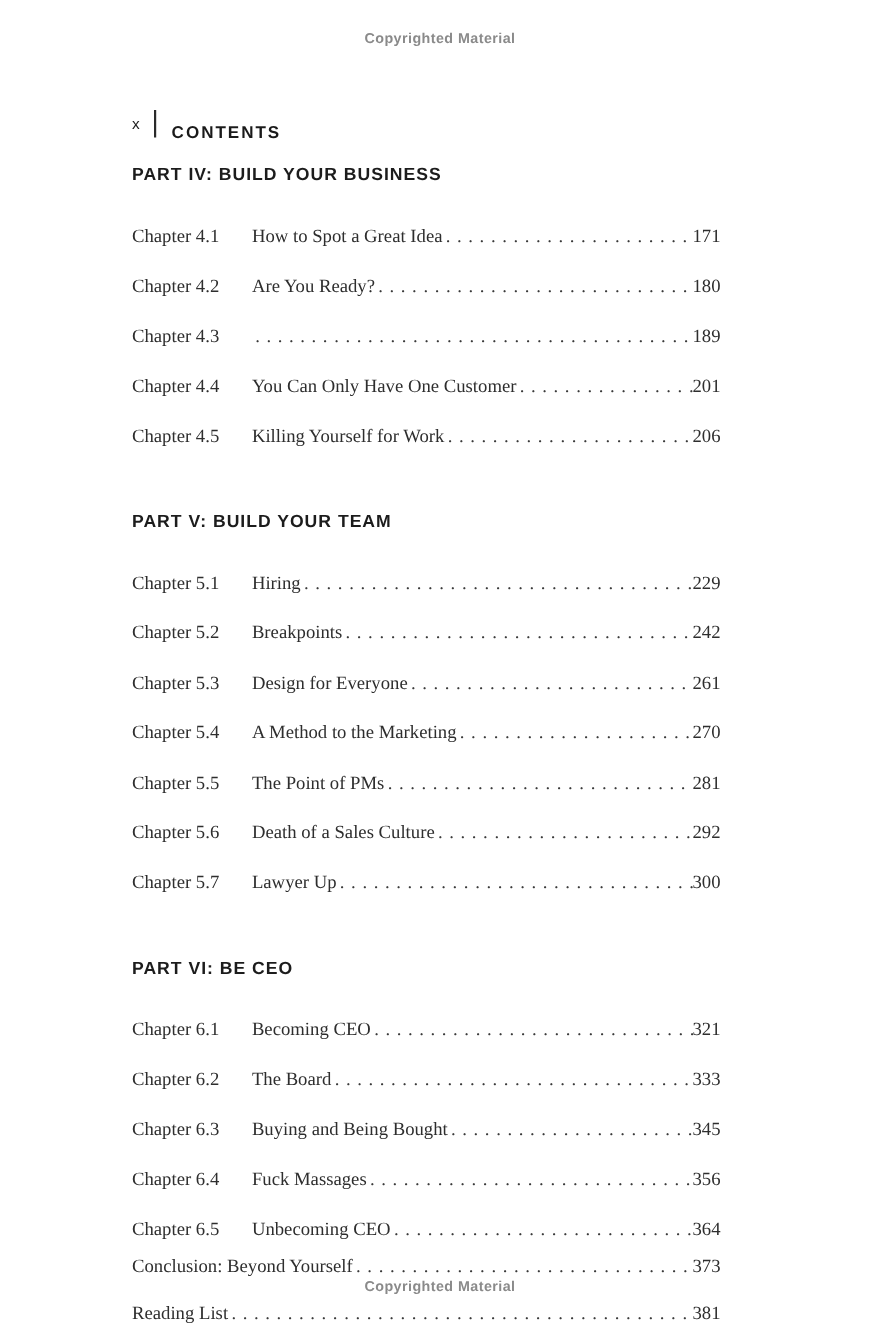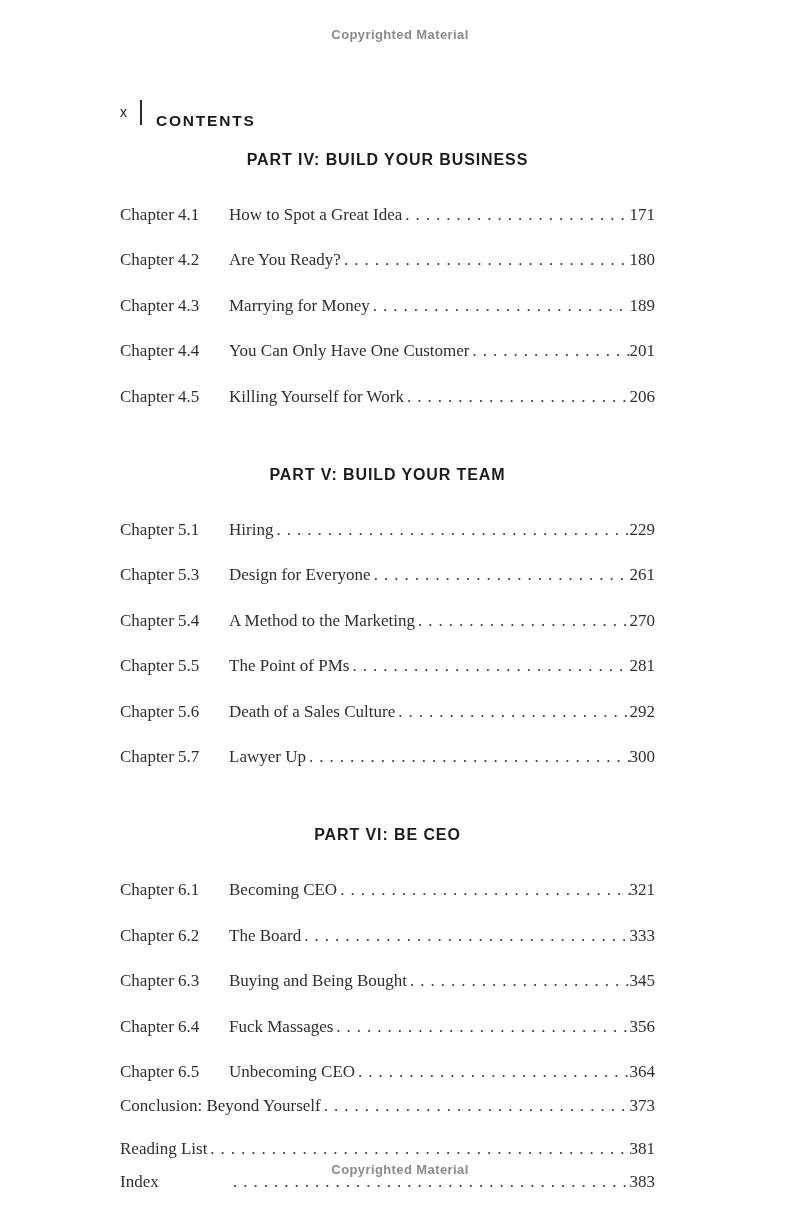--- a/index.html
+++ b/index.html
@@ -51,21 +51,21 @@
     width: 535px;
   }
   .section { margin-top: 52px; }
   .section:first-child { margin-top: 0; }
   .part-heading {
     font-family: "Liberation Sans", sans-serif;
     font-weight: bold;
     font-size: 16px;
     letter-spacing: 0.9px;
     color: #1c1c1c;
-    text-align: center;
+    text-align: left;
     line-height: 20px;
     margin: 0 0 16px 0;
   }
   .row {
     display: flex;
     align-items: baseline;
     font-size: 17px;
     line-height: 33.4px;
     white-space: nowrap;
   }
@@ -111,21 +111,20 @@
       <span class="pg">171</span>
     </div>
     <div class="row">
       <span class="lbl">Chapter 4.2</span>
       <span class="ttl">Are You Ready?</span>
       <span class="ldr"></span>
       <span class="pg">180</span>
     </div>
     <div class="row">
       <span class="lbl">Chapter 4.3</span>
-      <span class="ttl">Marrying for Money</span>
       <span class="ldr"></span>
       <span class="pg">189</span>
     </div>
     <div class="row">
       <span class="lbl">Chapter 4.4</span>
       <span class="ttl">You Can Only Have One Customer</span>
       <span class="ldr"></span>
       <span class="pg">201</span>
     </div>
     <div class="row">
@@ -138,20 +137,26 @@
 
   <div class="section">
     <h2 class="part-heading">PART V: BUILD YOUR TEAM</h2>
     <div class="row">
       <span class="lbl">Chapter 5.1</span>
       <span class="ttl">Hiring</span>
       <span class="ldr"></span>
       <span class="pg">229</span>
     </div>
     <div class="row">
+      <span class="lbl">Chapter 5.2</span>
+      <span class="ttl">Breakpoints</span>
+      <span class="ldr"></span>
+      <span class="pg">242</span>
+    </div>
+    <div class="row">
       <span class="lbl">Chapter 5.3</span>
       <span class="ttl">Design for Everyone</span>
       <span class="ldr"></span>
       <span class="pg">261</span>
     </div>
     <div class="row">
       <span class="lbl">Chapter 5.4</span>
       <span class="ttl">A Method to the Marketing</span>
       <span class="ldr"></span>
       <span class="pg">270</span>

